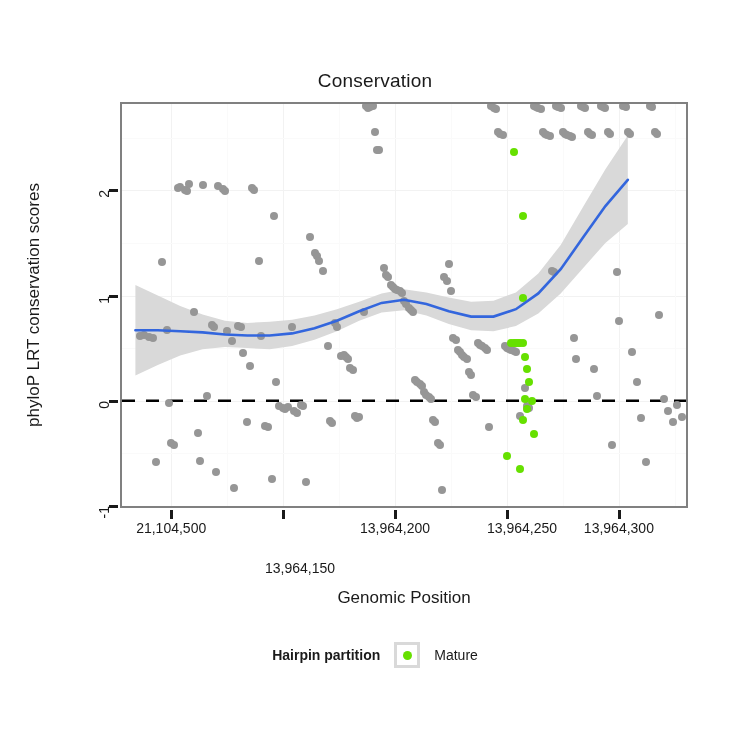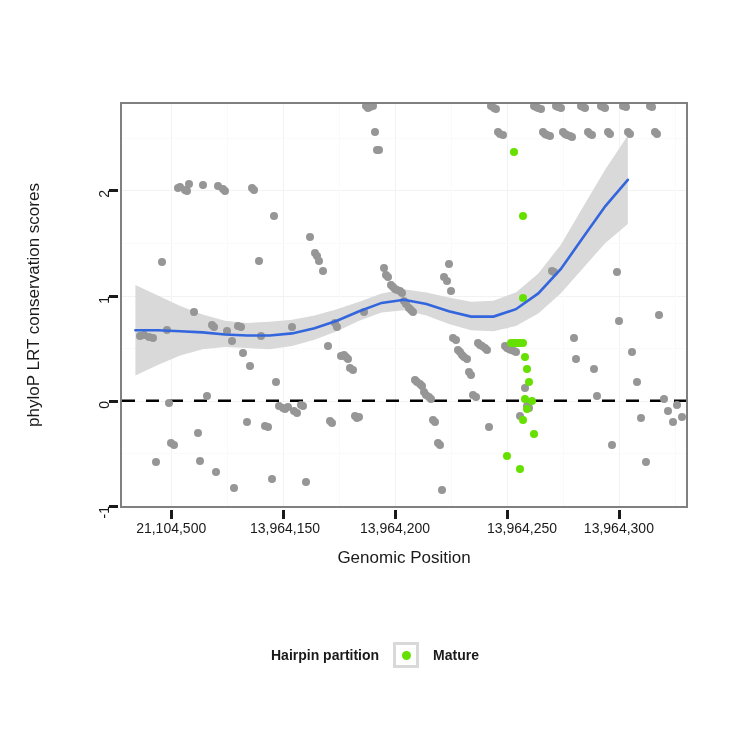--- a/index.html
+++ b/index.html
@@ -34,37 +34,38 @@
   .tick-x{height:9px;width:3px;top:0;margin-left:-1px;}
 
   .ylab{position:absolute;right:115px;font-size:14px;color:#1a1a1a;
         transform:translateY(-50%) rotate(-90deg);transform-origin:right center;
         white-space:nowrap;text-align:right;}
   .xlab{position:absolute;top:520px;font-size:14px;color:#1a1a1a;
         transform:translateX(-50%);white-space:nowrap;}
 
   #y-axis-title{position:absolute;left:34px;top:305px;font-size:17px;color:#1a1a1a;
     transform:translate(-50%,-50%) rotate(-90deg);white-space:nowrap;}
-  #x-axis-title{position:absolute;left:404px;top:548px;font-size:17px;color:#1a1a1a;
+  #x-axis-title{position:absolute;left:404px;top:588px;font-size:17px;color:#1a1a1a;
     transform:translateX(-50%);white-space:nowrap;}
 
   
   #legend{position:absolute;left:0;top:642px;width:750px;
     display:flex;align-items:center;justify-content:center;gap:14px;}
   #legend-title{font-size:14px;font-weight:bold;color:#1a1a1a;}
   #legend-key{width:26px;height:26px;background:#ffffff;border:3px solid #d9d9d9;
     display:flex;align-items:center;justify-content:center;box-sizing:border-box;}
   #legend-key-dot{width:9px;height:9px;border-radius:50%;background:#66e000;}
-  #legend-label{font-size:14px;color:#1a1a1a;font-weight:bold;}
+  #legend-label{font-size:14px;color:#1a1a1a;}
 </style>
 </head>
 <body>
 
 <div id="root">
 
+  <div id="chart-title">Conservation</div>
 
   <div id="panel">
     <div id="panel-inner">
       <div id="gridlines">
           <div class="grid-v grid-major" style="left: 49.2px;"></div>
           <div class="grid-v grid-major" style="left: 161.1px;"></div>
           <div class="grid-v grid-major" style="left: 273px;"></div>
           <div class="grid-v grid-major" style="left: 385px;"></div>
           <div class="grid-v grid-major" style="left: 496.9px;"></div>
           <div class="grid-h grid-major" style="top: 296.8px;"></div>
@@ -318,21 +319,21 @@
       <div class="ylab" style="top: 400.8px; right: 646px;">0</div>
       <div class="tick tick-y" style="top: 295.5px; left: 109px;"></div>
       <div class="ylab" style="top: 295.5px; right: 646px;">1</div>
       <div class="tick tick-y" style="top: 190.3px; left: 109px;"></div>
       <div class="ylab" style="top: 190.3px; right: 646px;">2</div>
     </div>
   <div id="axis-x">
       <div class="tick tick-x" style="left: 171.2px; top: 510px;"></div>
       <div class="xlab" style="left: 171.2px;">21,104,500</div>
       <div class="tick tick-x" style="left: 283.1px; top: 510px;"></div>
-      <div class="xlab" style="left: 285px;">13,964,150</div>
+      <div class="xlab" style="left: 300px; margin-top: 40px;">13,964,150</div>
       <div class="tick tick-x" style="left: 395px; top: 510px;"></div>
       <div class="xlab" style="left: 395px;">13,964,200</div>
       <div class="tick tick-x" style="left: 507px; top: 510px;"></div>
       <div class="xlab" style="left: 522px;">13,964,250</div>
       <div class="tick tick-x" style="left: 618.9px; top: 510px;"></div>
       <div class="xlab" style="left: 618.9px; text-align: right;">13,964,300</div>
     </div>
 
   <div id="y-axis-title">phyloP LRT conservation scores</div>
   <div id="x-axis-title">Genomic Position</div>

